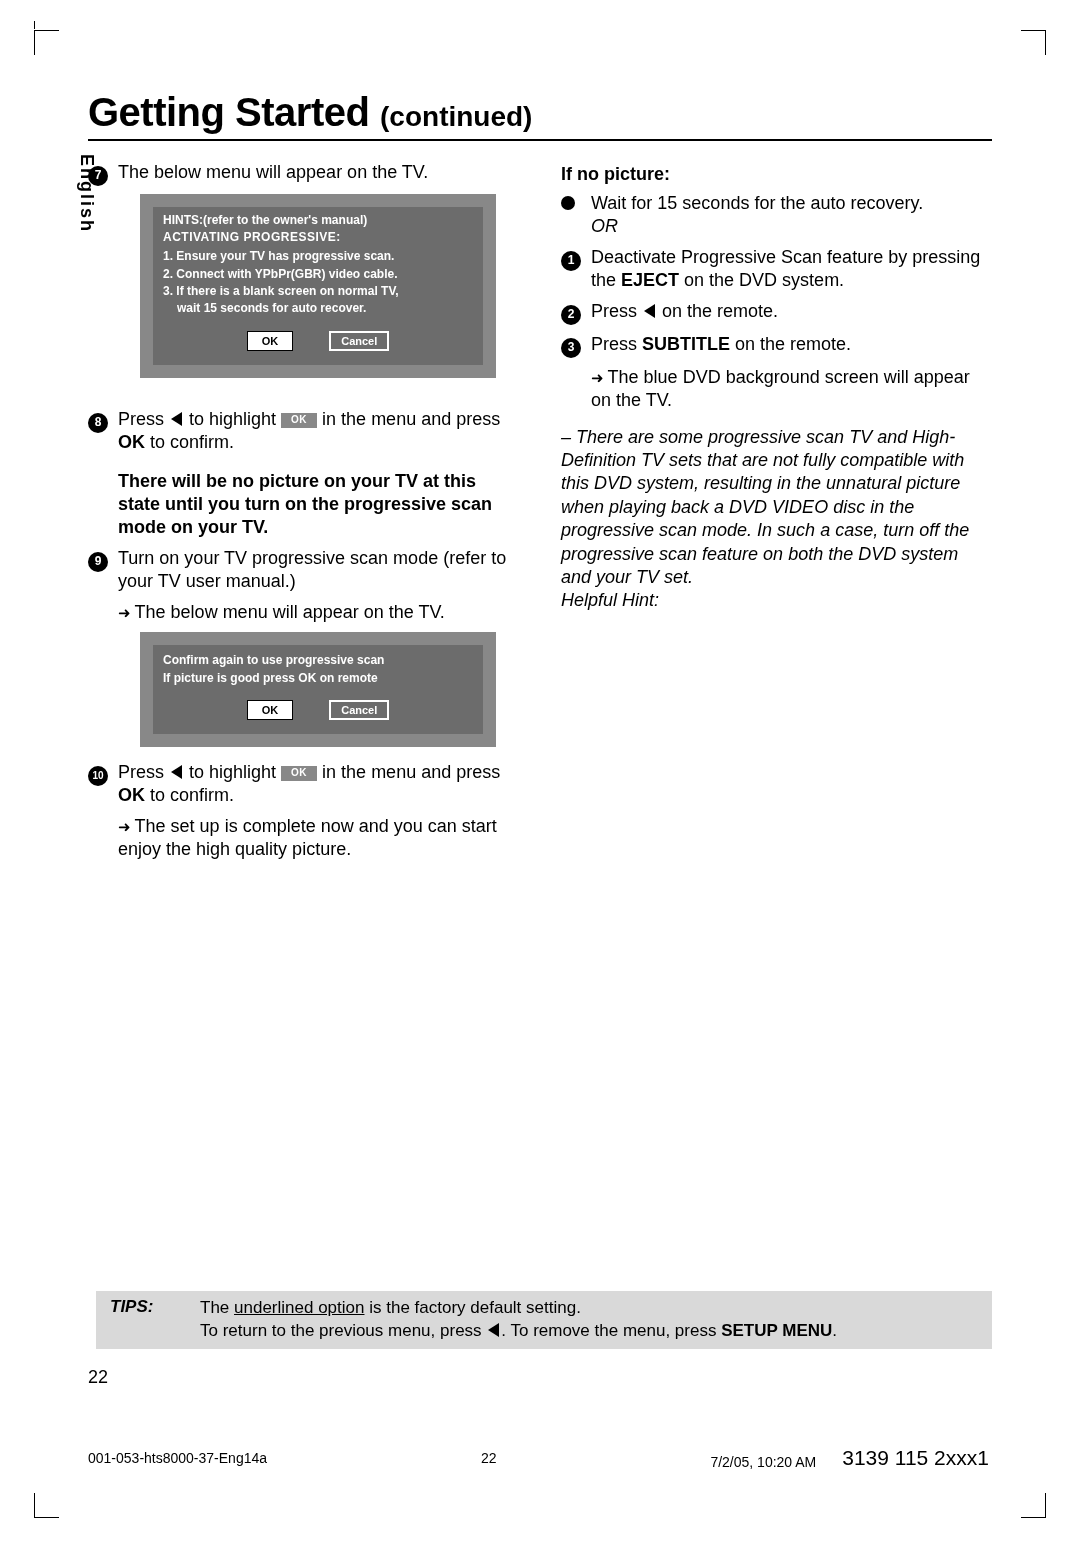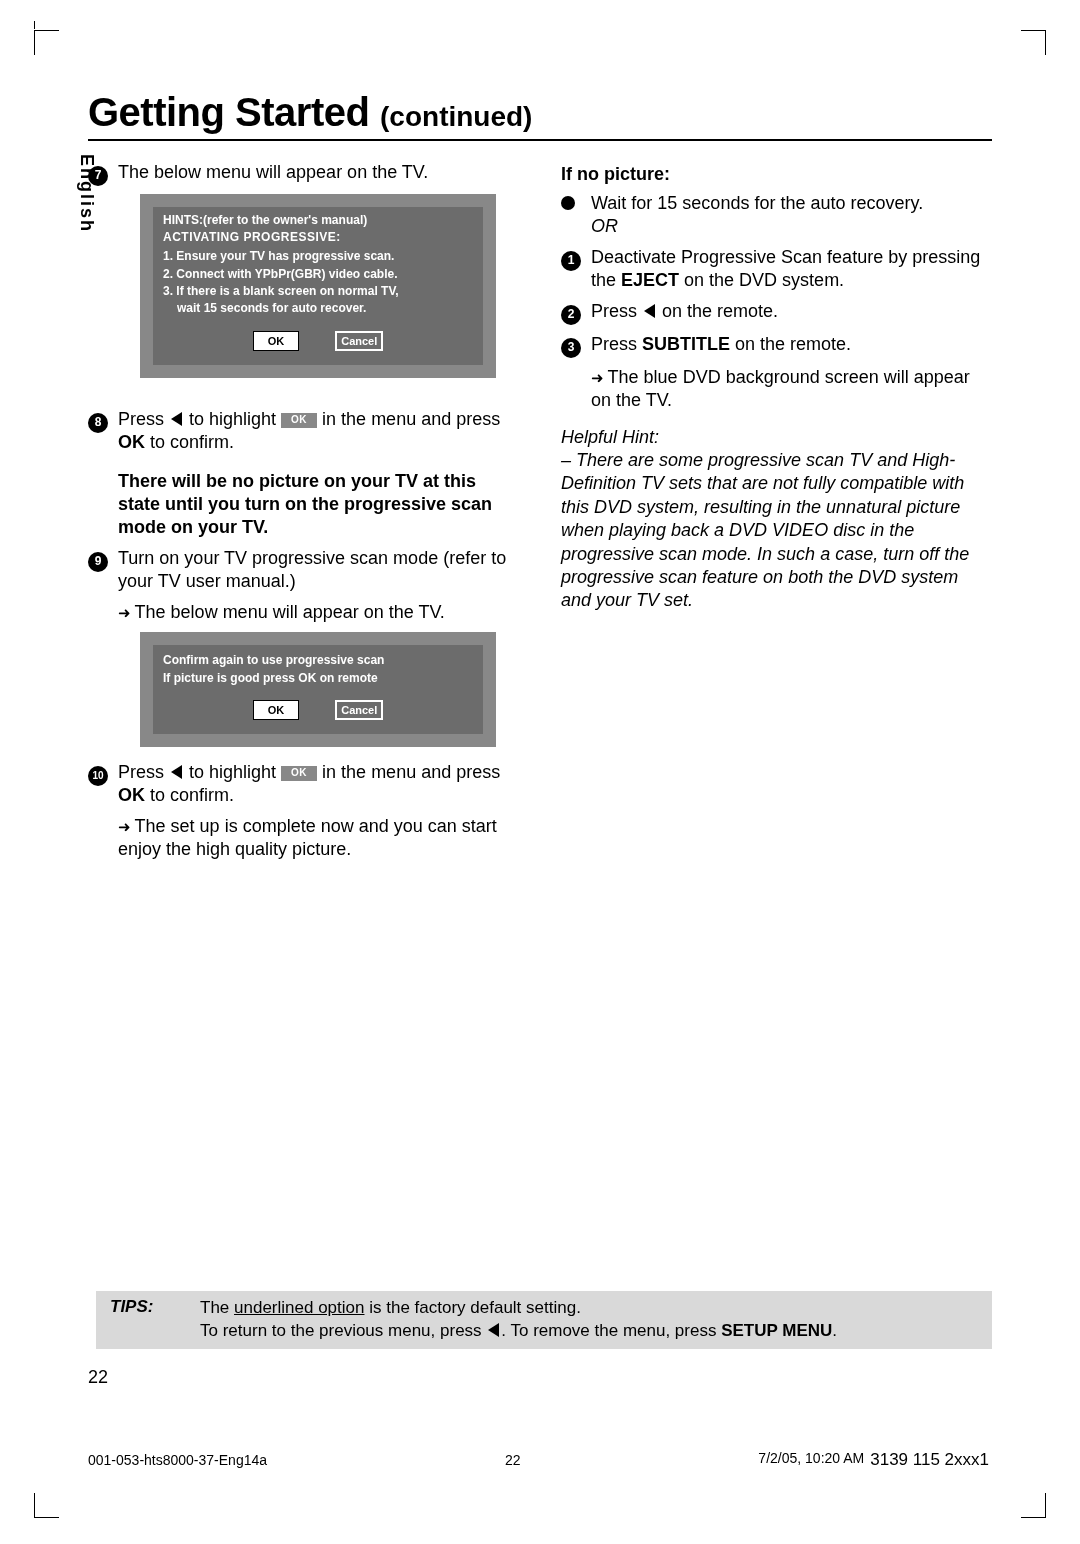--- a/index.html
+++ b/index.html
@@ -121,21 +121,21 @@
   .tv-box .hint { font-weight: bold; margin-bottom: 2px; font-size:12px;}
   .tv-box .act { font-weight: bold; margin-bottom: 4px; font-size:12px; letter-spacing:0.5px;}
   .tv-box .line { font-weight: bold; font-size:12px; margin-bottom:2px; }
   .tv-btns { display:flex; gap: 36px; justify-content:center; margin-top:14px; margin-bottom:4px;}
   .tv-ok {
     background:#fff; color:#000; border:1px solid #000;
     font-size:11px; font-weight:bold; padding:2px 14px;
   }
   .tv-cancel {
     background:transparent; color:#fff; border:2px solid #fff;
-    font-size:11px; font-weight:bold; padding:1px 4px;
+    font-size:11px; font-weight:bold; padding:1px 10px;
   }
 
   .tv-box2 {
     margin: 8px 0 14px 52px;
     width: 310px;
     background: #6c6c6c;
     border: 13px solid #888;
     color: #fff;
     font-family: Arial, sans-serif;
     padding: 8px 10px 10px 10px;
@@ -190,22 +190,22 @@
   .footer {
     position:absolute;
     left:0; right:3px; bottom:-6px;
     display:flex;
     justify-content:space-between;
     align-items:center;
     font-size:14px;
     color:#000;
   }
   .footer .mid { }
-  .footer .partno { font-weight:400; font-size:17px; margin-left:6px;}
-  .footer .right { display:flex; align-items:flex-start; gap:0;}
+  .footer .partno { font-weight:400; font-size:21px; margin-left:14px;}
+  .footer .right { display:flex; align-items:flex-end; gap:12px;}
 
   .italblock {
     font-style: italic;
     margin-top:14px;
     line-height:1.3;
   }
 
 </style>
 </head>
 <body>
@@ -315,22 +315,22 @@
           <span class="num"><span class="circle">3</span></span>
           <span class="txt">
             <span>Press </span><span class="bold">SUBTITLE</span><span> on the remote.</span>
           </span>
         </div>
         <div class="sub">
           <span class="arrow-right"></span><span>The blue DVD background screen will appear on the TV.</span>
         </div>
 
         <div class="italblock">
+          <div>– There are some progressive scan TV and High-Definition TV sets that are not fully compatible with this DVD system, resulting in the unnatural picture when playing back a DVD VIDEO disc in the progressive scan mode.  In such a case, turn off the progressive scan feature on both the DVD system and your TV set.</div>
           <div>Helpful Hint:</div>
-          <div>– There are some progressive scan TV and High-Definition TV sets that are not fully compatible with this DVD system, resulting in the unnatural picture when playing back a DVD VIDEO disc in the progressive scan mode.  In such a case, turn off the progressive scan feature on both the DVD system and your TV set.</div>
         </div>
 
       </div>
     </div>
 
     <div class="tips-bar">
       <div class="lbl">TIPS:</div>
       <div class="body">
         <span>The </span><span class="underline">underlined option</span><span> is the factory default setting.</span><br>
         <span>To return to the previous menu, press </span><span class="tri-left"></span><span>.  To remove the menu, press </span><span class="bold">SETUP MENU</span><span>.</span>

